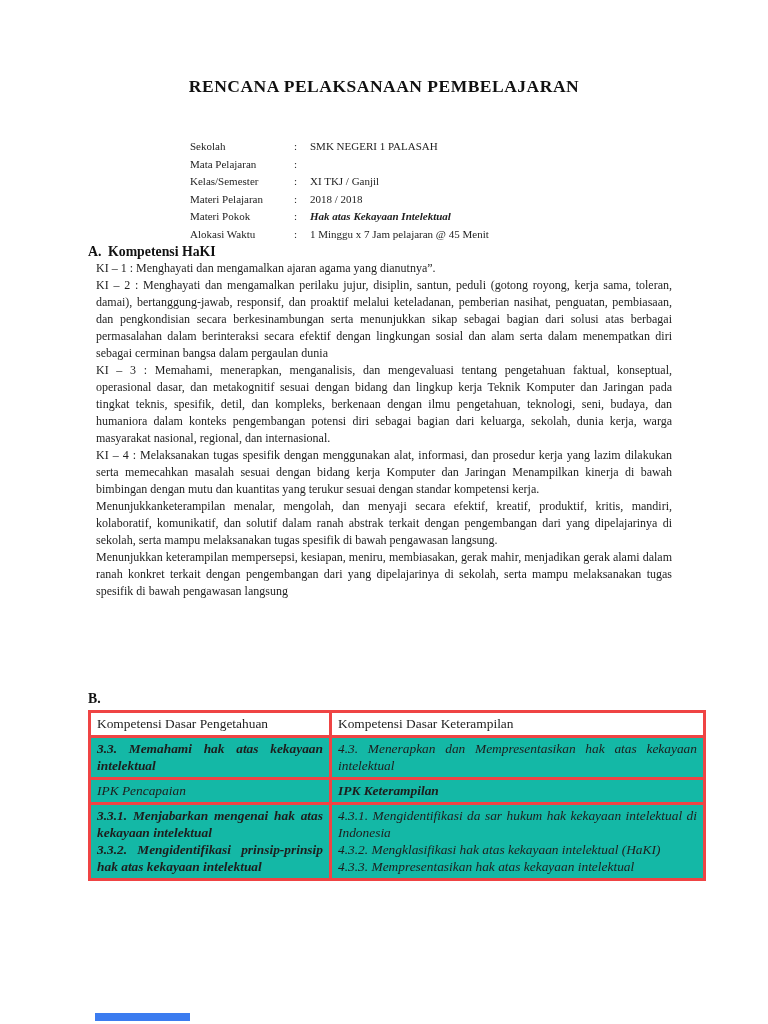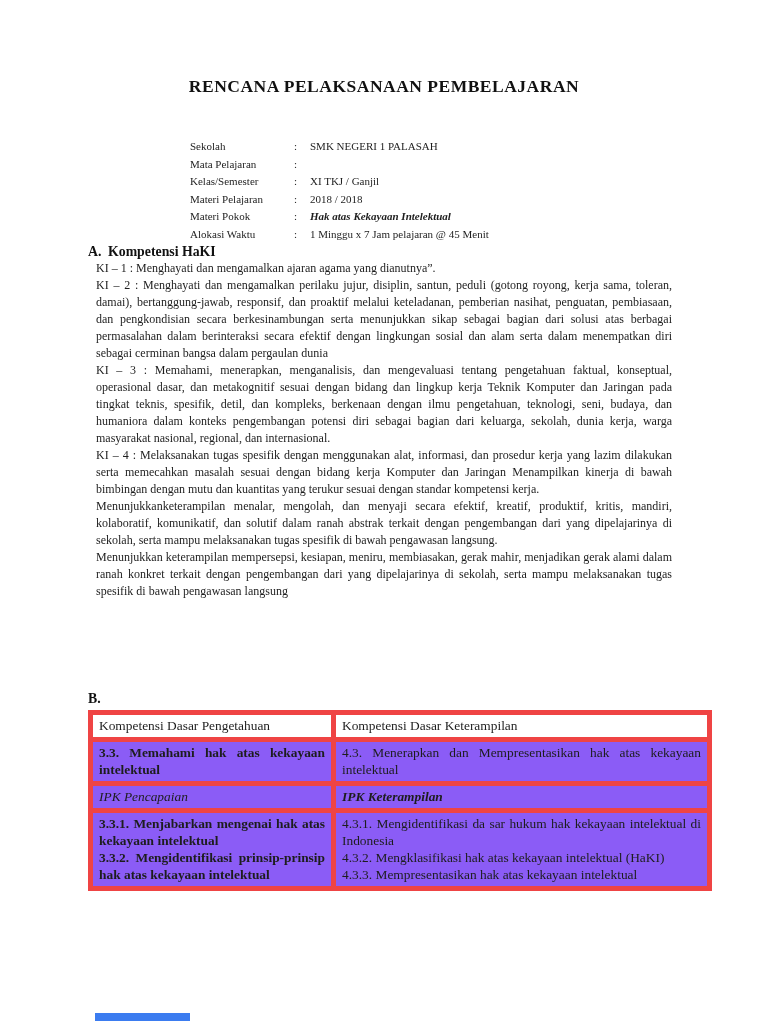--- a/index.html
+++ b/index.html
@@ -62,29 +62,29 @@
 
   table.kd-table {
     margin-top: 3px;
     width: 585px;
     border-collapse: collapse;
     table-layout: fixed;
     font-size: 13.4px;
     line-height: 17px;
   }
   table.kd-table td {
-    border: 5px solid #ef4444;
+    border: 3px solid #ef4444;
     padding: 2px 6px 3px 6px;
     vertical-align: top;
     text-align: justify;
     overflow: hidden;
   }
   td.col-left  { width: 226px; }
   td.col-right { width: 359px; }
-  tr.shaded td { background: #8b5cf6; }
+  tr.shaded td { background: #14b8a6; font-style: italic; }
   td.kd-left { font-weight: bold; }
   td.ipk-left { font-style: italic; }
   td.ipk-right { font-weight: bold; font-style: italic; }
   .cell-items p { margin: 0; }
   .cell-items.bold p { font-weight: bold; }
 
   .page-progress-indicator {
     position: absolute;
     left: 95px;
     top: 1013px;

